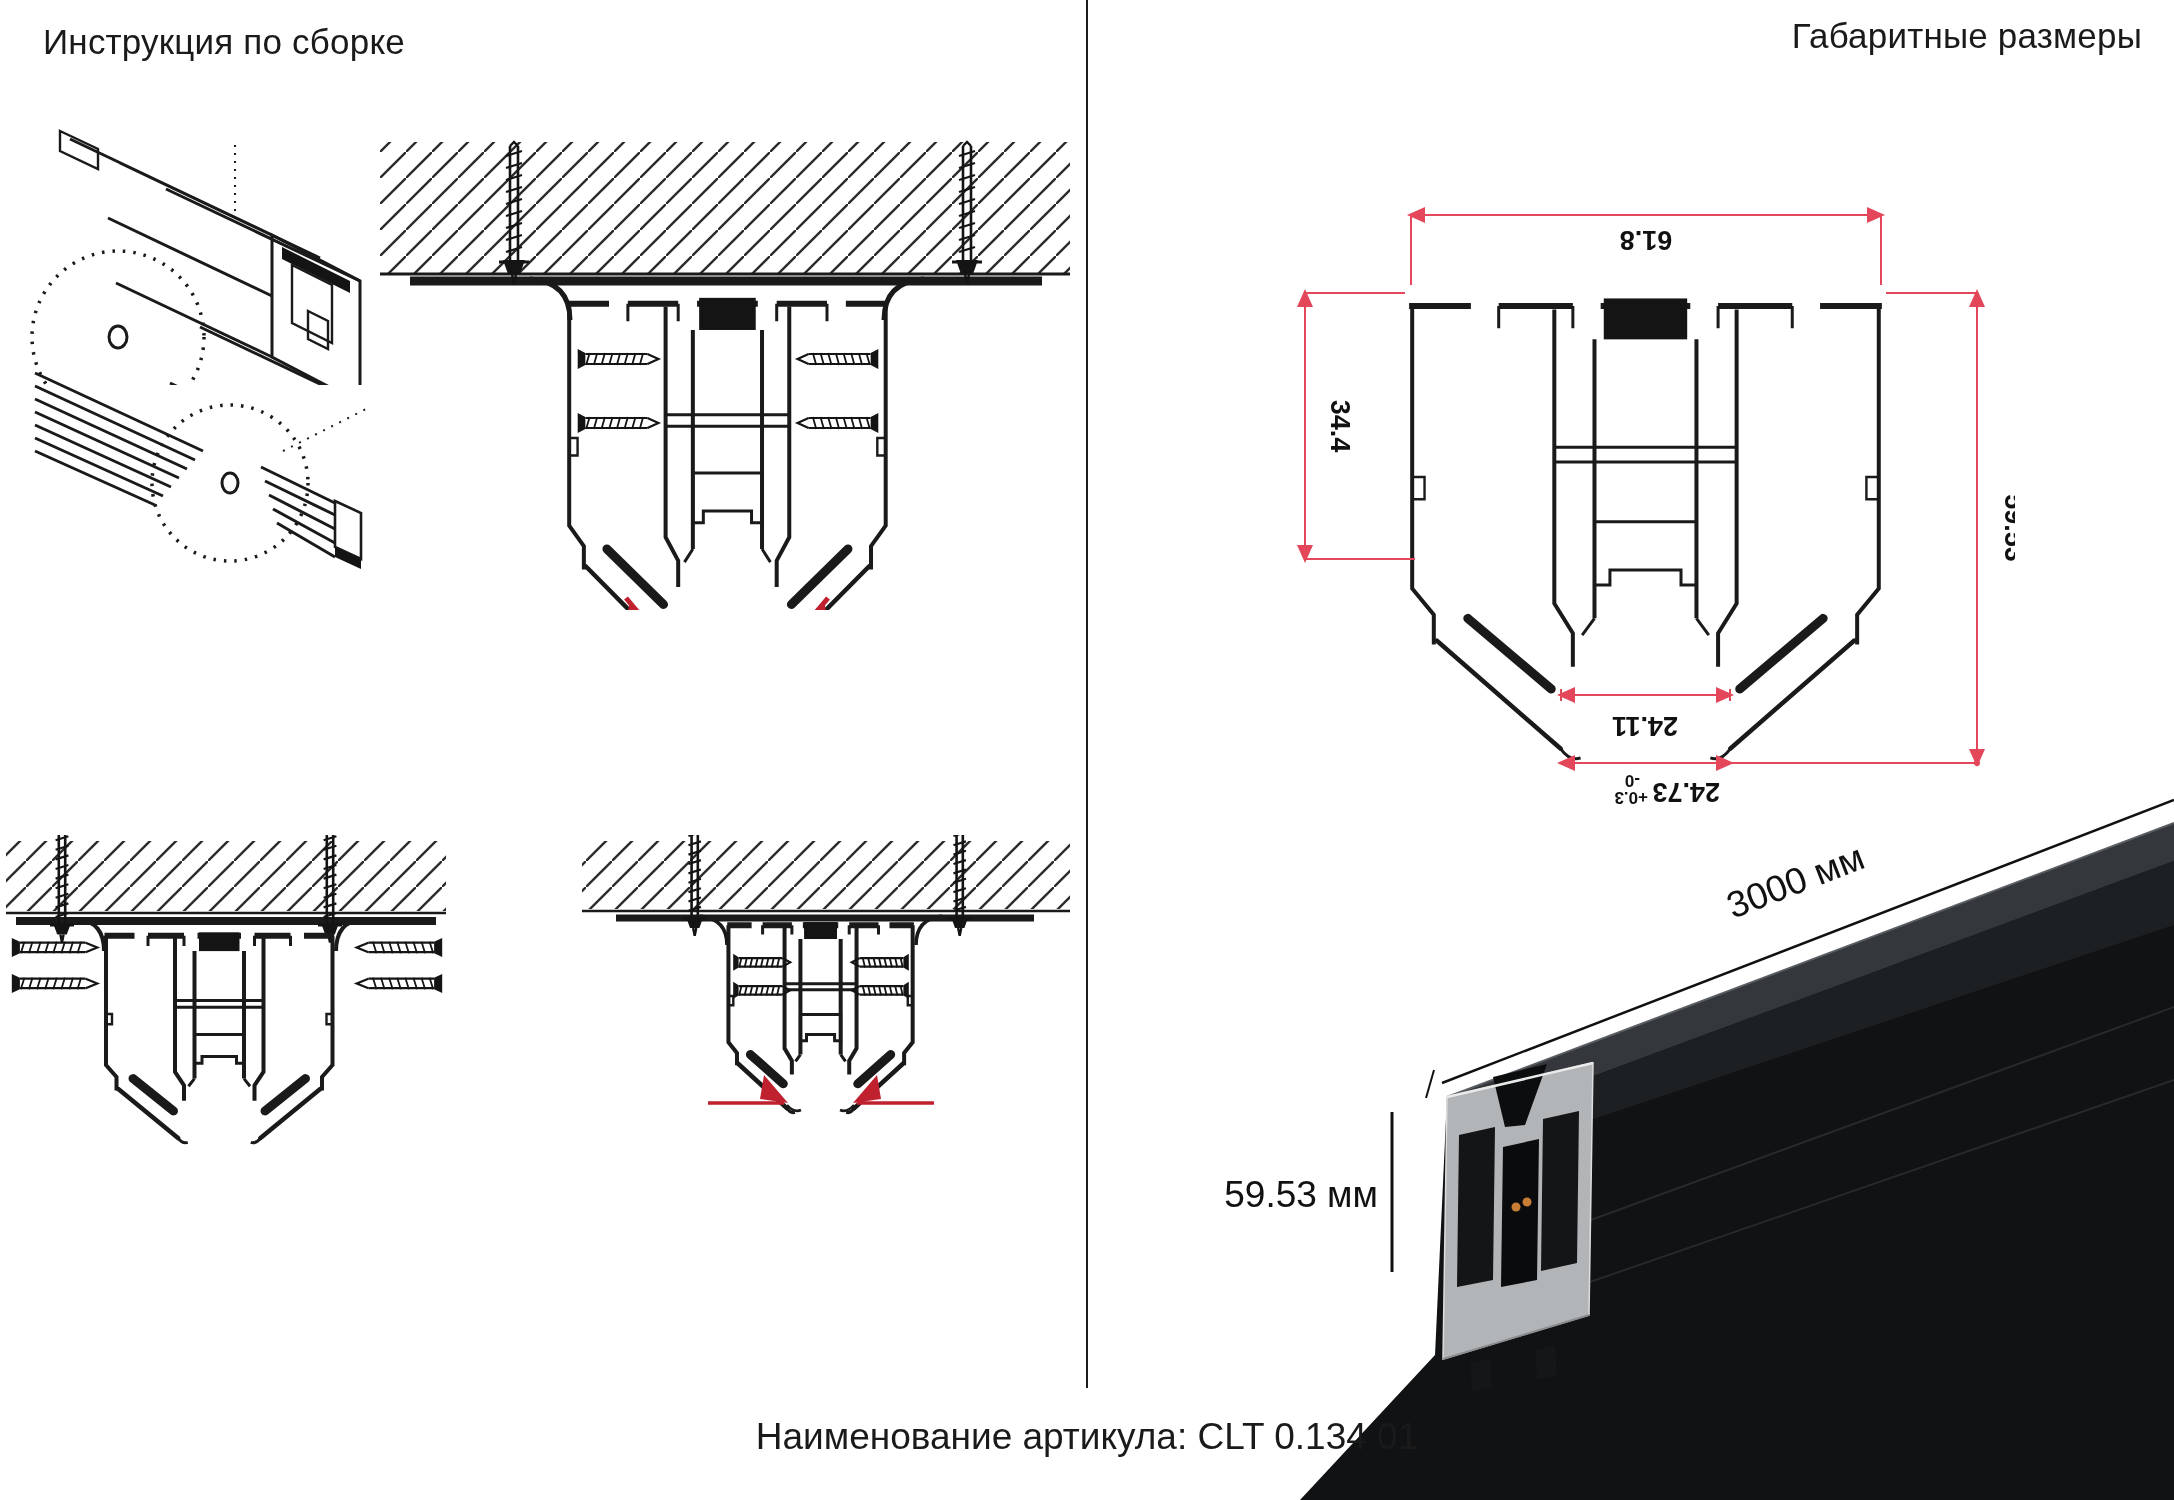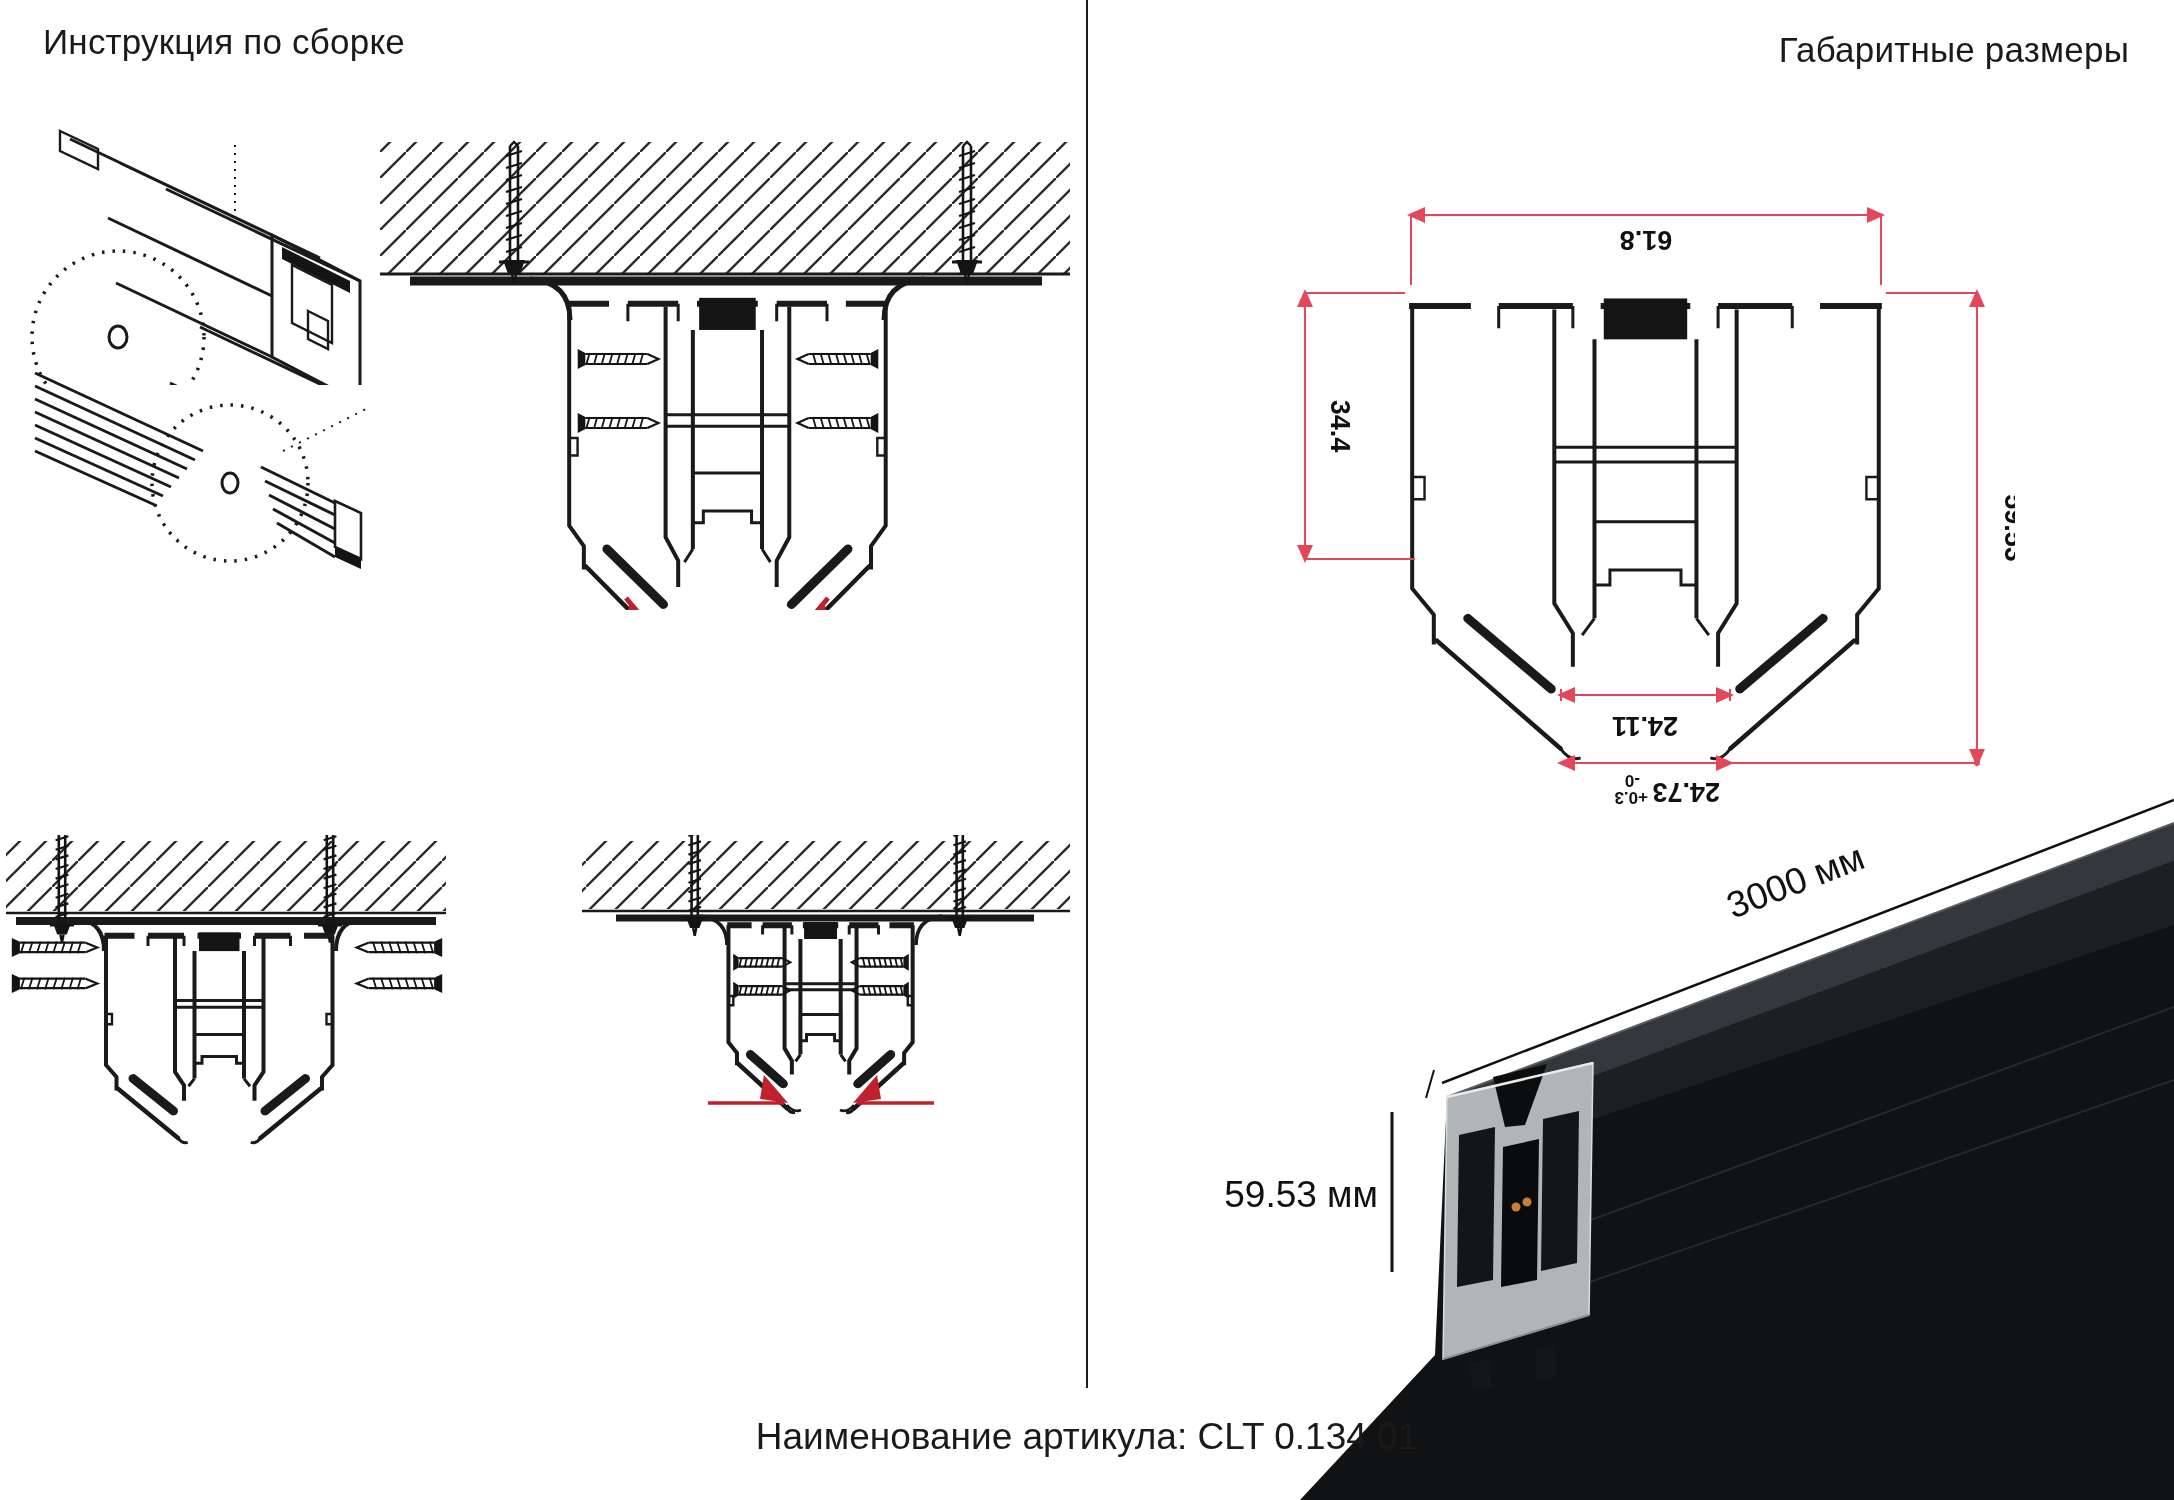--- a/index.html
+++ b/index.html
@@ -11,21 +11,21 @@
     --c-render_face:#b2b5b8;
   }
   html,body{margin:0;padding:0;background:#e9e9e9;}
   .page{
     position:relative;width:2174px;height:1500px;background:#ffffff;
     font-family:"Liberation Sans", sans-serif;color:var(--c-ink);
     overflow:hidden;
   }
   .title{position:absolute;font-size:35px;letter-spacing:.2px;white-space:nowrap;}
   .title-left{left:28px;top:22px;margin-left:15px;}
-  .title-right{right:45px;top:16px;margin-top:14px;}
+  .title-right{right:32px;top:16px;}
   .caption{
     position:absolute;left:0;width:2174px;top:1416px;text-align:center;
     font-size:37px;white-space:nowrap;
   }
   .divider{position:absolute;left:1086px;top:0;width:2px;height:1388px;background:#1c1c1c;}
   .fig{position:absolute;}
   svg text{font-family:"Liberation Sans", sans-serif;}
   .dim-num{font-size:27px;font-weight:700;fill:#111;}
   .dim-small{font-size:17px;font-weight:700;fill:#111;}
   .lbl{font-size:37px;fill:#111;}

